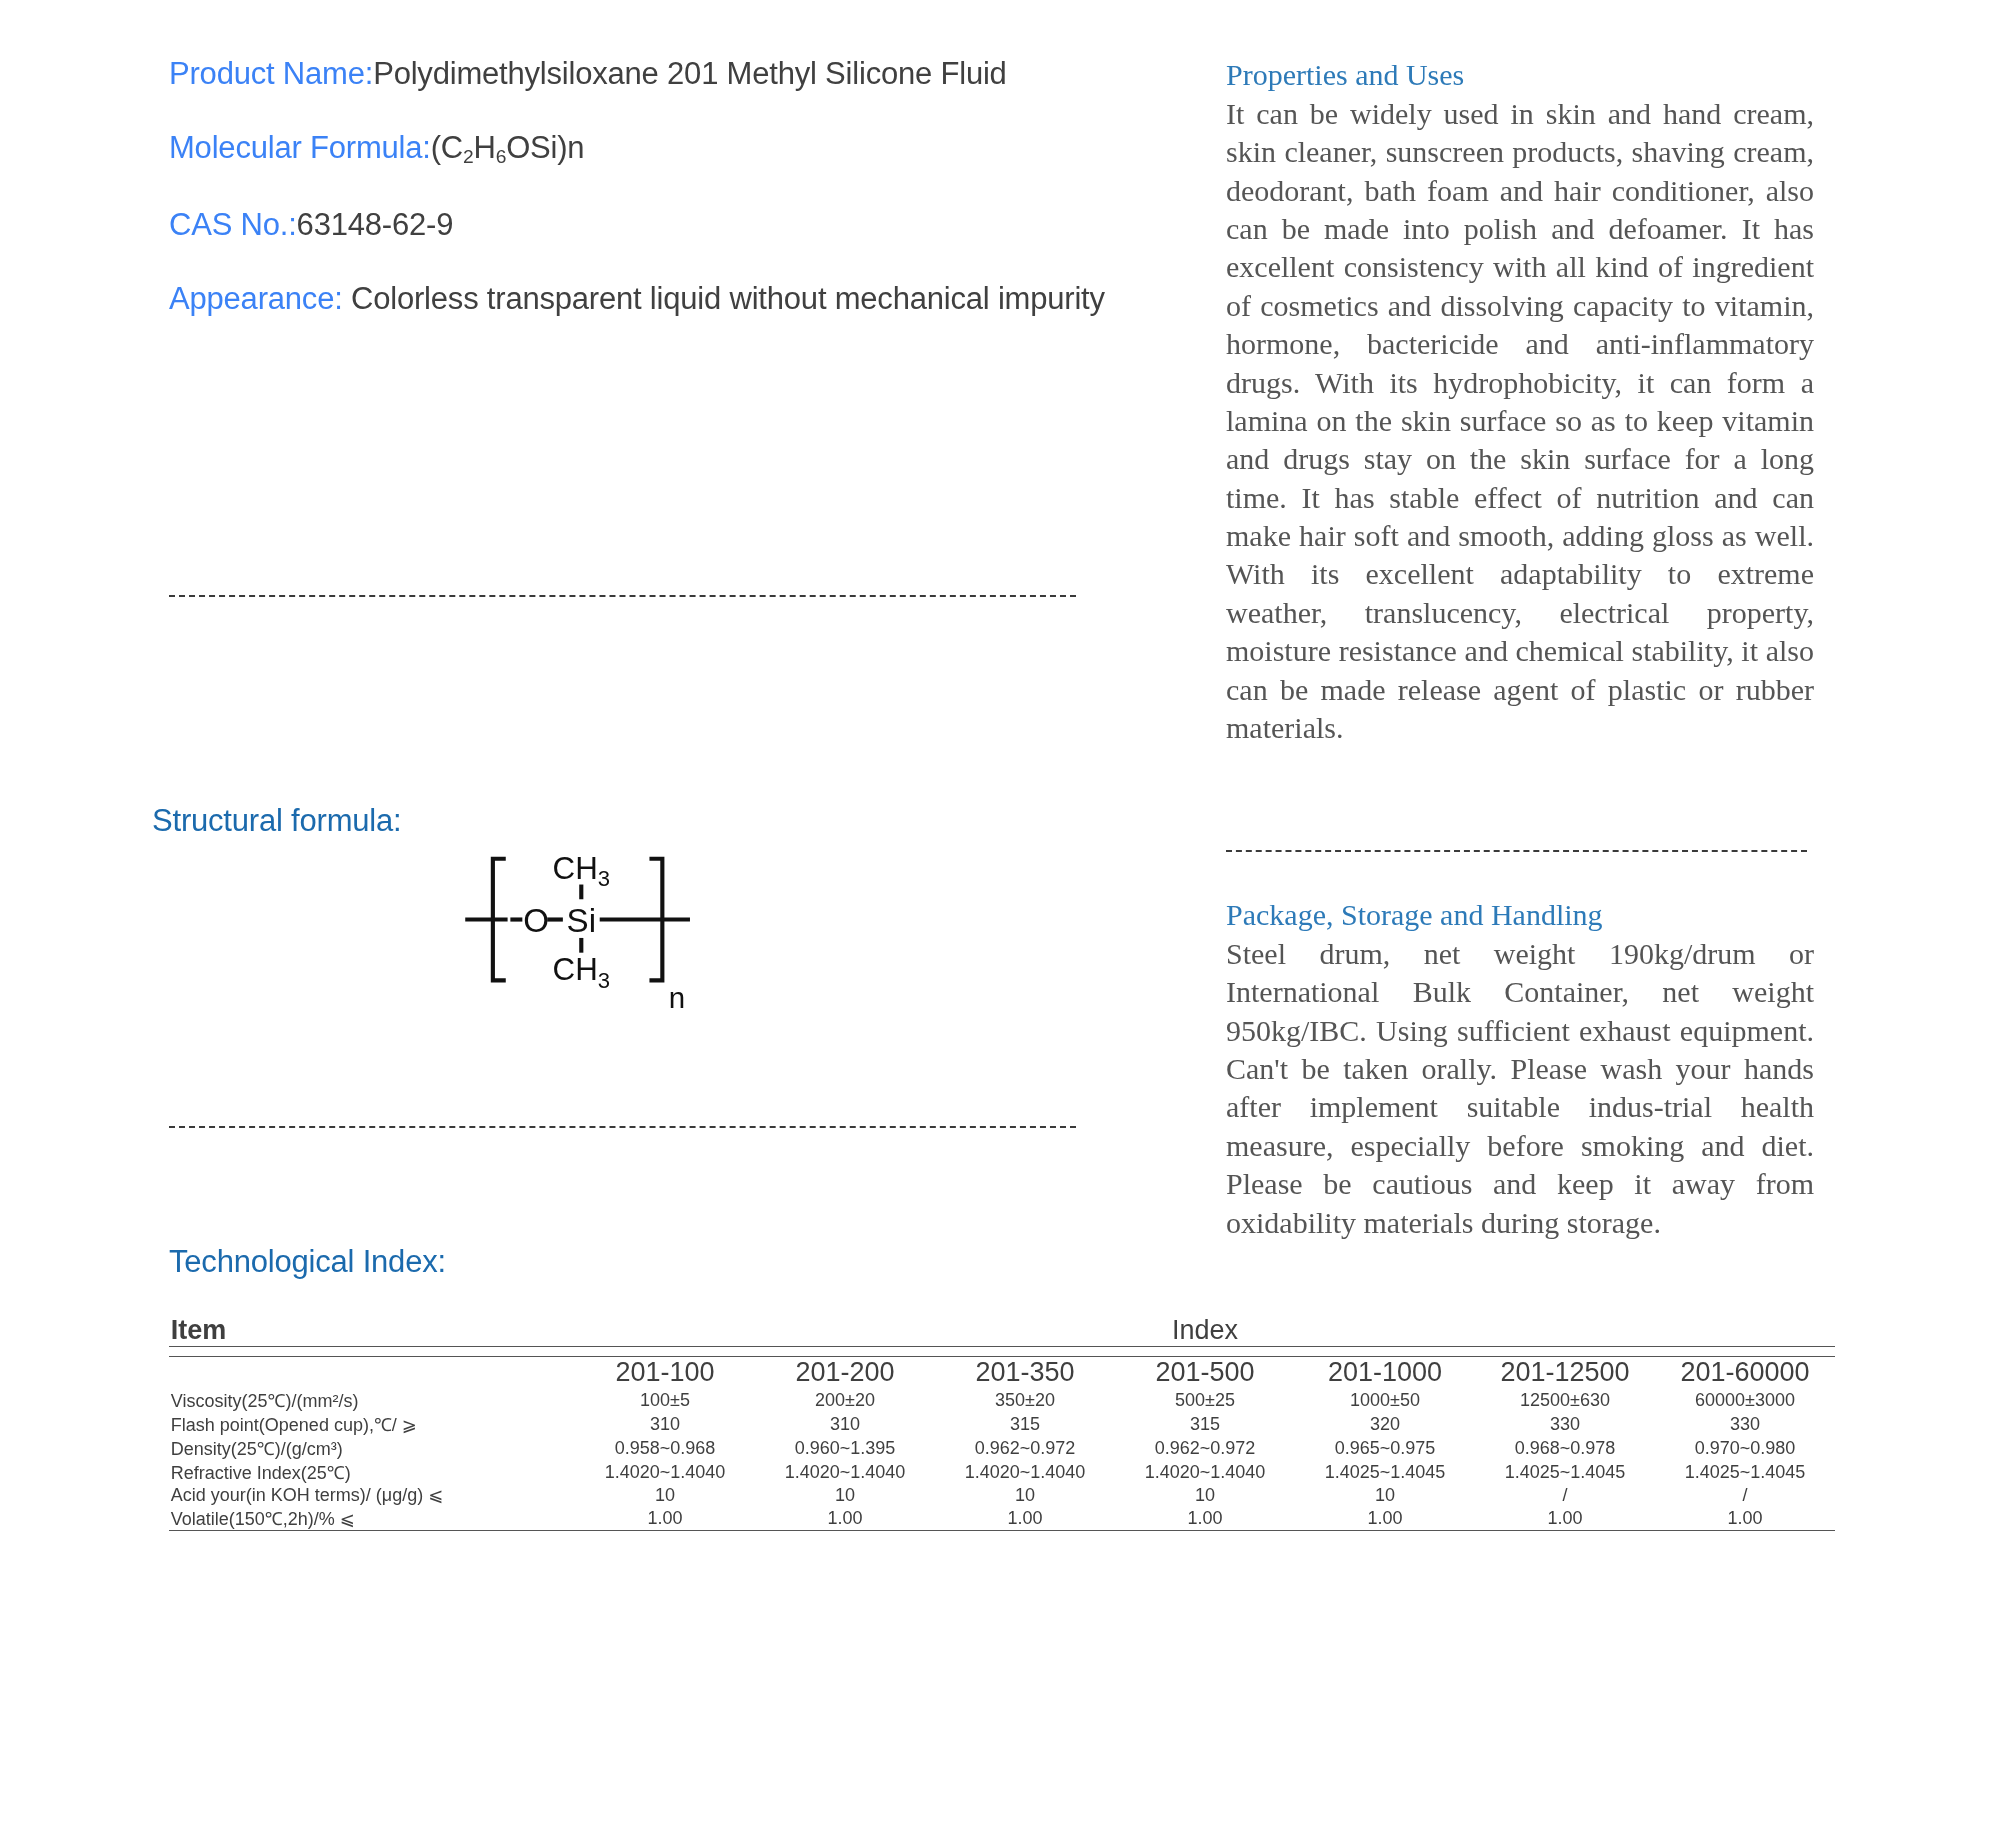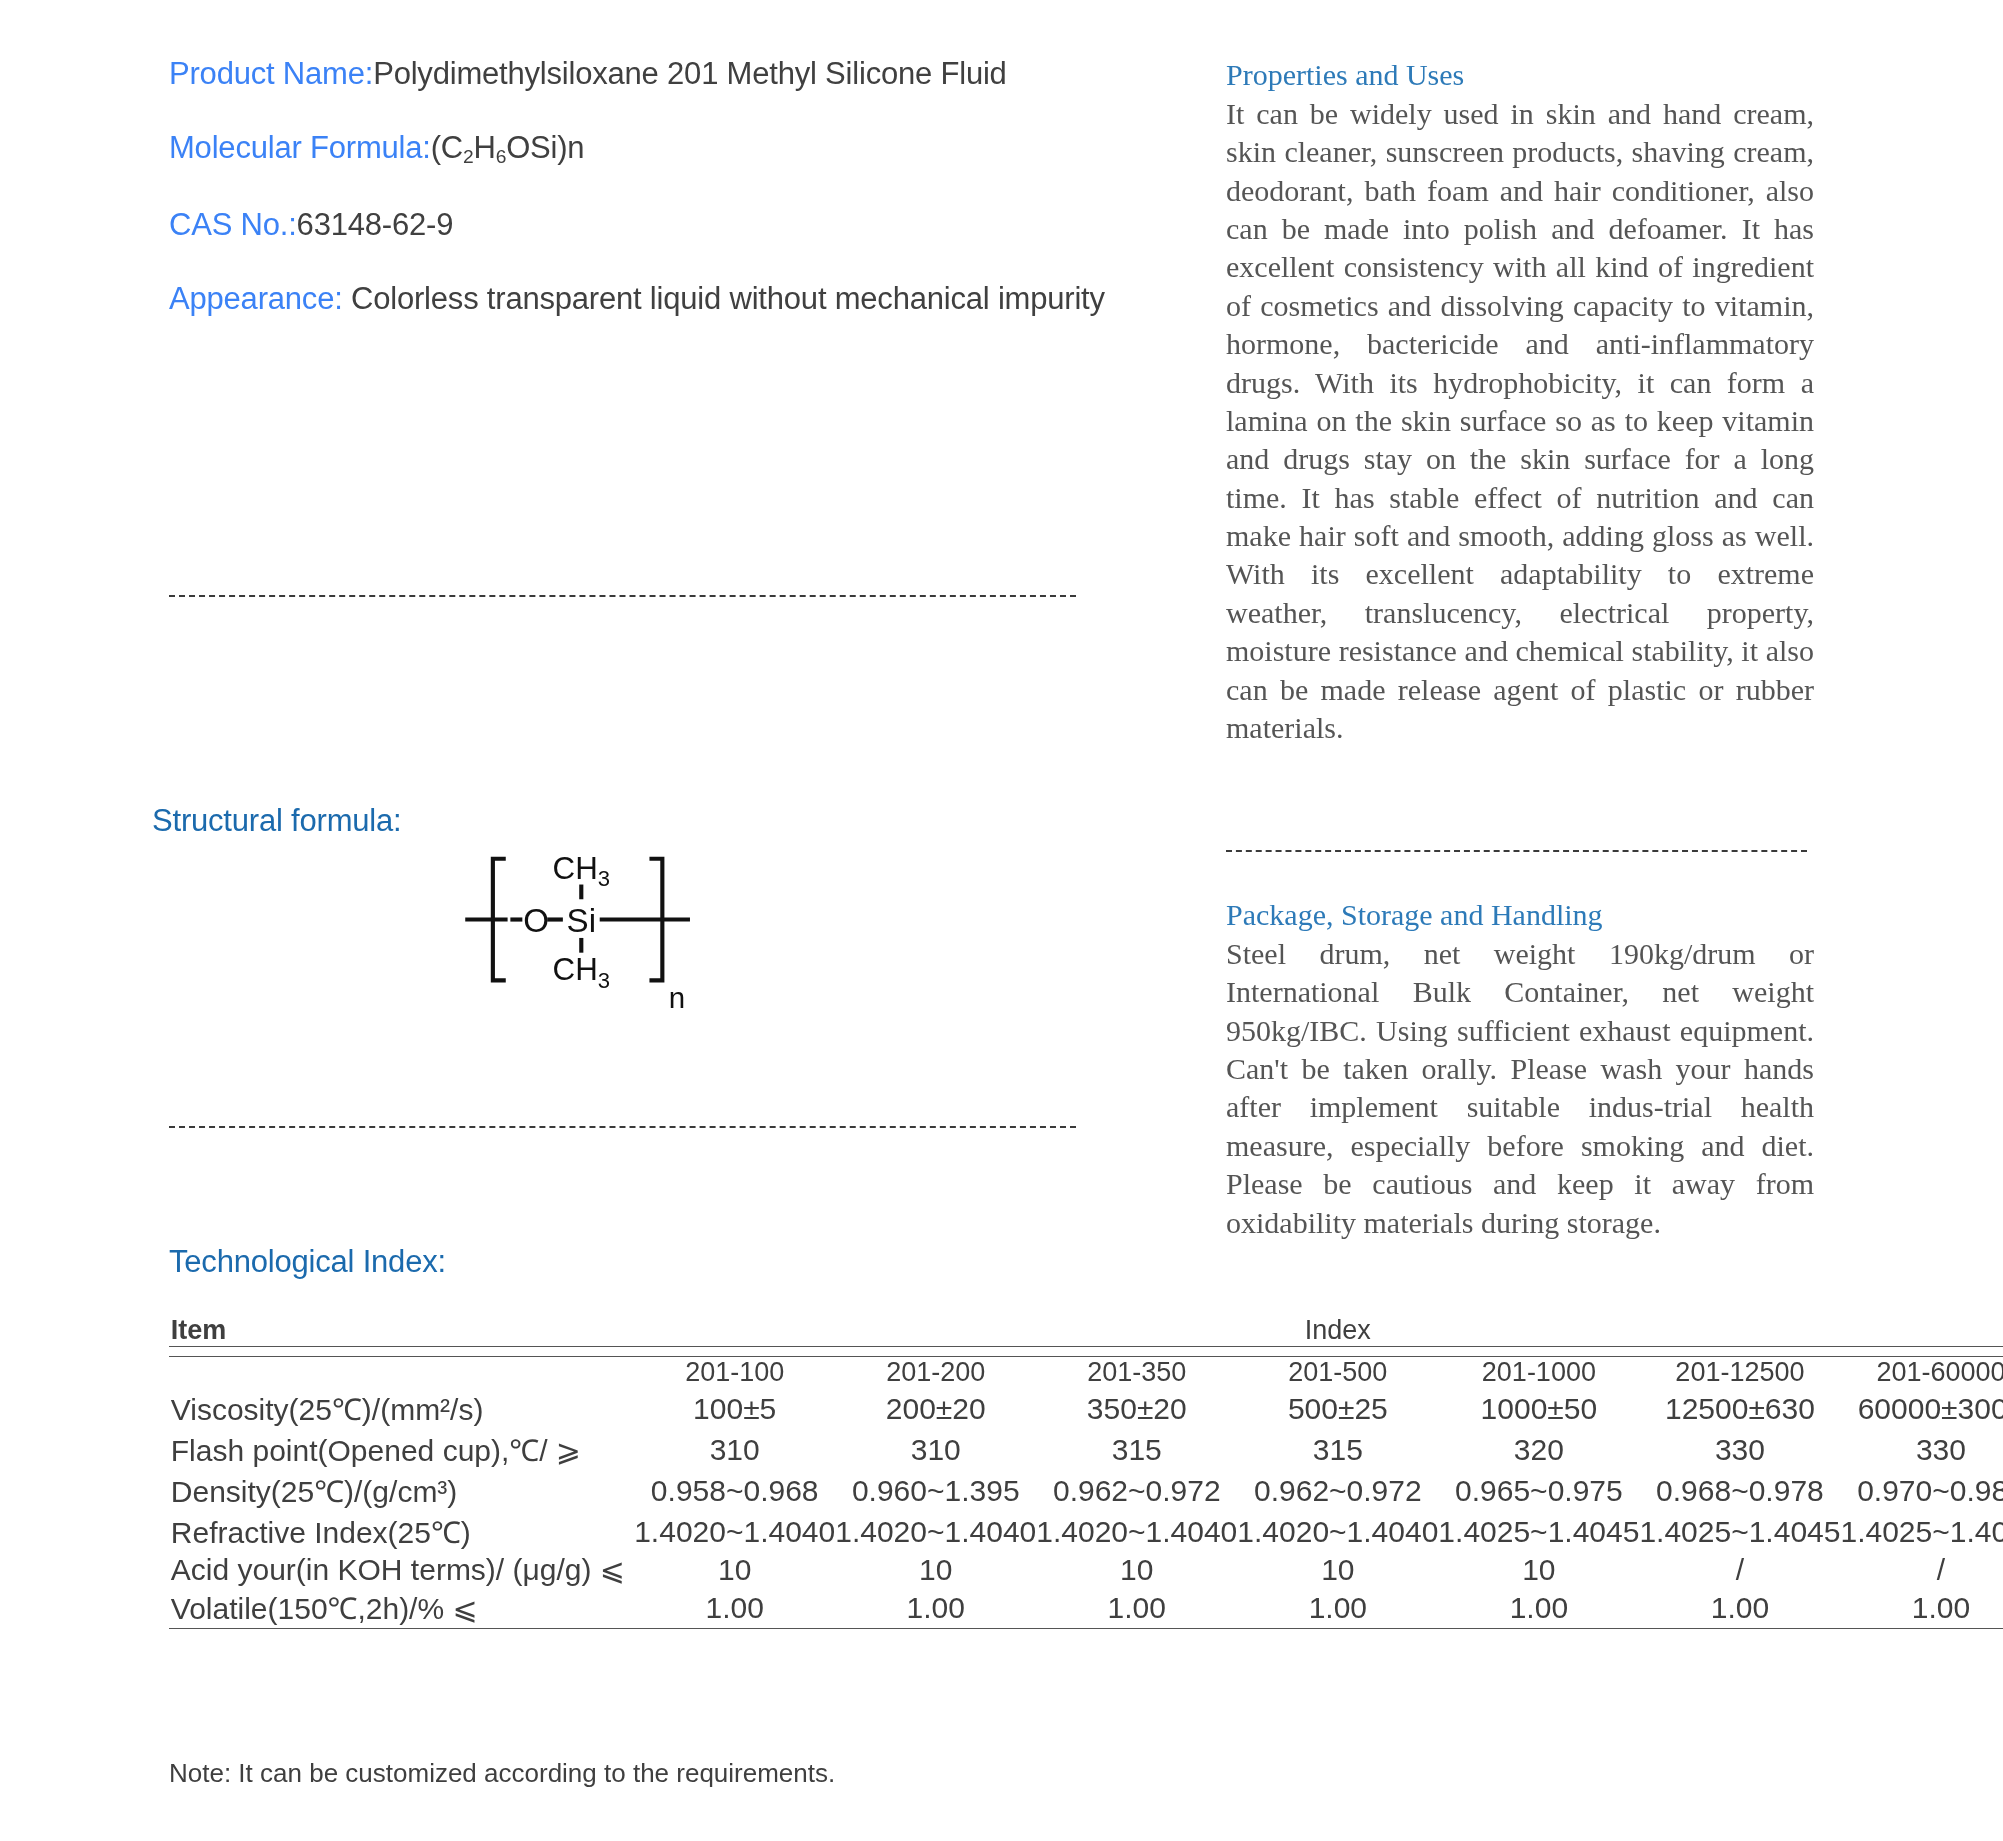--- a/index.html
+++ b/index.html
@@ -154,21 +154,21 @@
   .subhdr-row td {
     text-align: center;
     padding-top: 22px;
     padding-bottom: 3.7px;
     font-size: 27px;
   }
   .data-row td {
     text-align: center;
     padding-top: 6.5px;
     padding-bottom: 6.5px;
-    font-size: 30px;
+    font-size: 18px;
     white-space: nowrap;
   }
   .data-row td.row-label {
     text-align: left;
     padding-left: 1.8px;
     padding-right: 9.2px;
   }
   .bottom-rule td {
     border-top: 1.8px solid #555;
     height: 0;
@@ -334,16 +334,15 @@
             <td>1.00</td>
             <td>1.00</td>
           </tr>
           <tr class="bottom-rule">
             <td colspan="8"></td>
           </tr>
         </tbody>
     </table>
   </div>
 
-  <div id="table-note">Note: It can be customized according to the requirements.</div>
 
 </div>
 
 
 </body></html>

